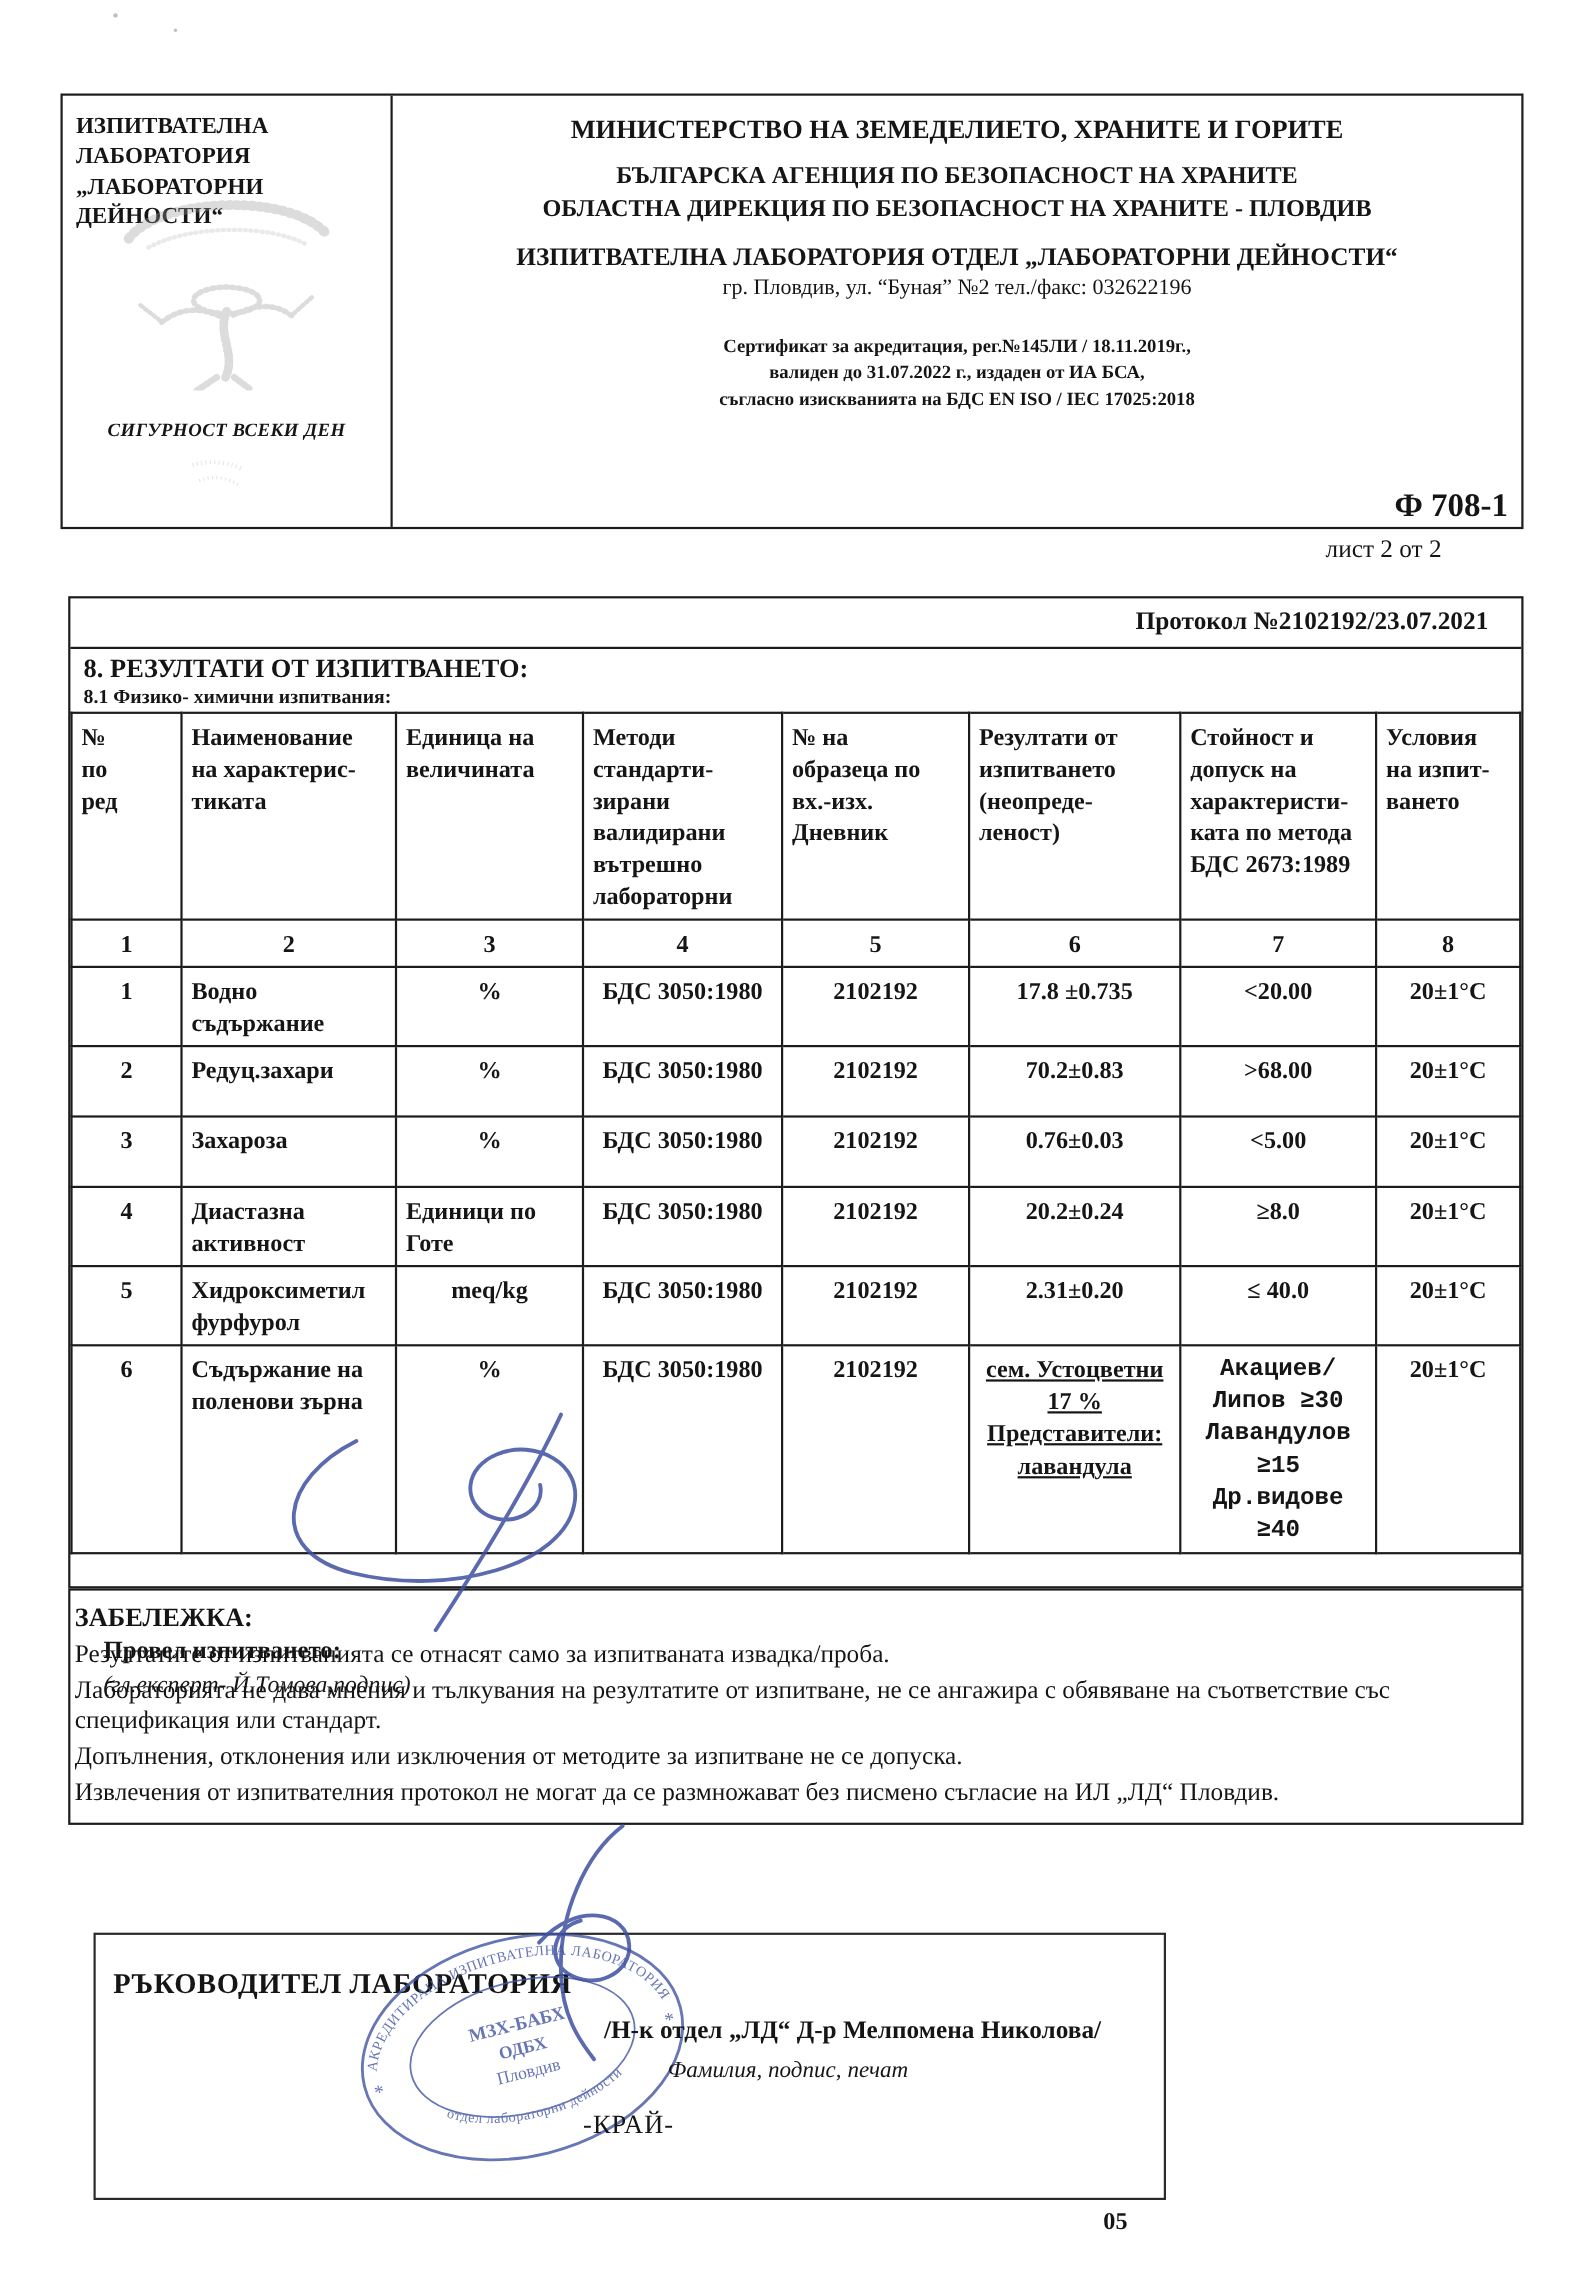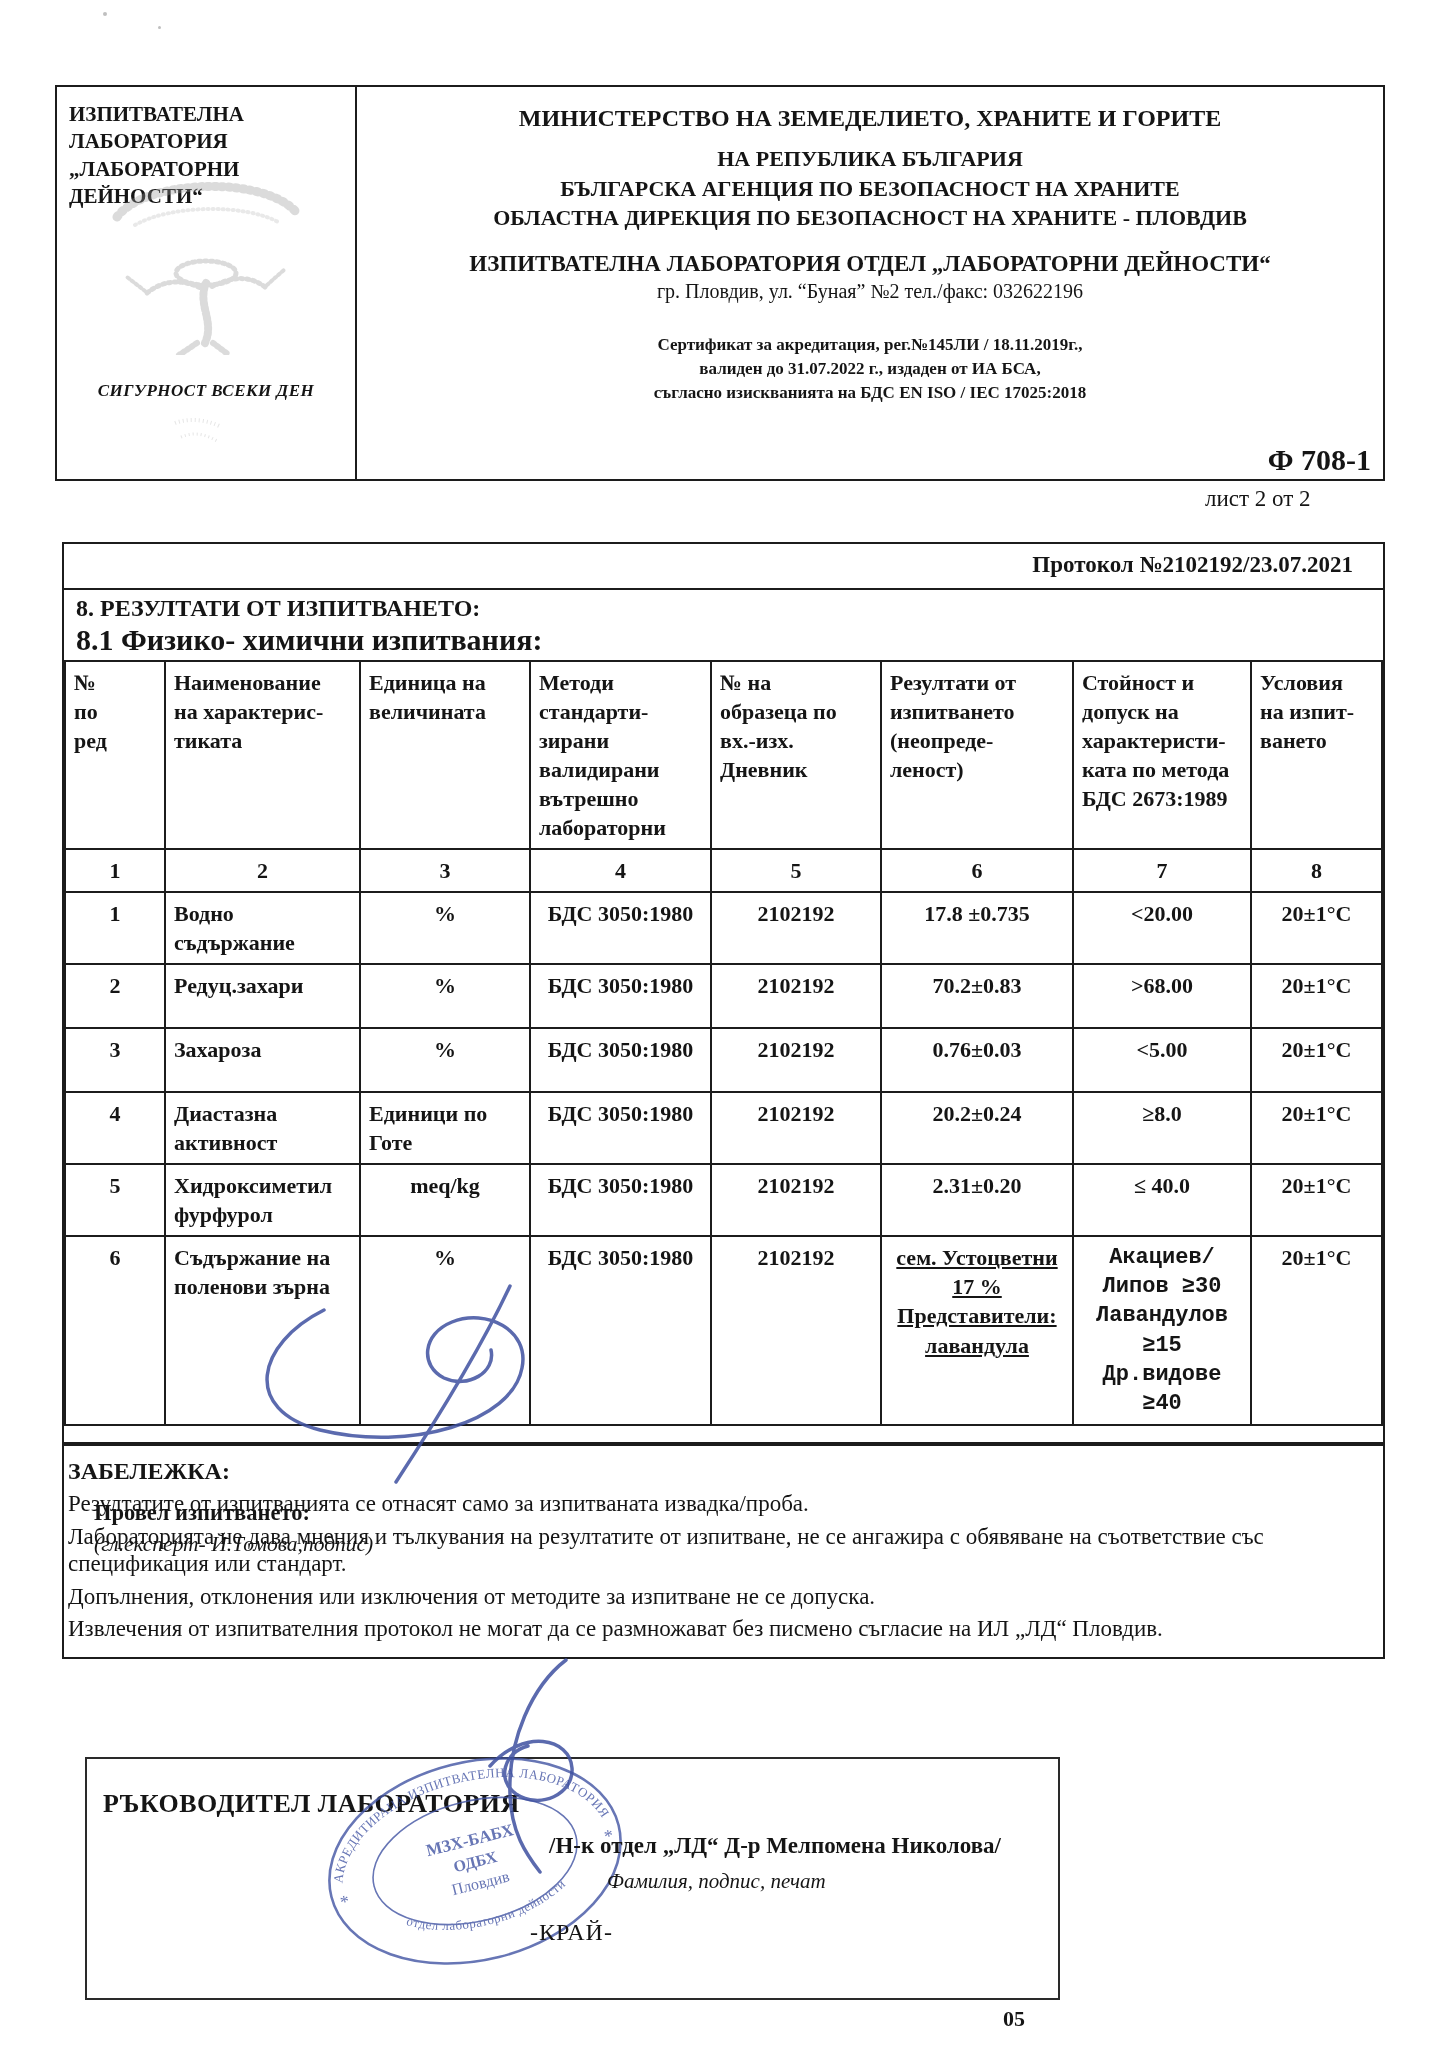--- a/index.html
+++ b/index.html
@@ -47,21 +47,21 @@
     left:62px; top:542px; width:1323px; height:902px;
     border:2px solid #1c1c1c;
   }
   .protocol-row {
     height:46px; border-bottom:2px solid #1c1c1c;
     text-align:right; padding-right:30px;
     font-weight:bold; font-size:23px; line-height:42px;
   }
   .section-head { padding:5px 0 3px 12px; }
   .sec1 { font-size:24px; font-weight:bold; }
-  .sec2 { font-size:30px; font-weight:bold; margin-top:1px; }
+  .sec2 { font-size:18px; font-weight:bold; margin-top:1px; }
 
   table.grid { width:100%; border-collapse:collapse; table-layout:fixed; }
   table.grid td {
     border:2px solid #1c1c1c;
     vertical-align:top;
     font-weight:bold;
     font-size:22px;
     line-height:1.32;
     padding:6px 8px;
     overflow:hidden;
@@ -134,21 +134,20 @@
       <div class="lab-motto">СИГУРНОСТ ВСЕКИ ДЕН</div>
       <svg class="lab-smudge" width="60" height="34" viewBox="0 0 60 34">
         <g fill="none" stroke="#9a9a9a" stroke-dasharray="1 3">
           <path d="M 8,8 C 24,2 44,6 54,12" stroke-width="4"></path>
           <path d="M 14,22 C 28,16 40,20 50,26" stroke-width="3"></path>
         </g>
       </svg>
     </div>
     <div class="ministry-cell">
       <div class="m1">МИНИСТЕРСТВО НА ЗЕМЕДЕЛИЕТО, ХРАНИТЕ И ГОРИТЕ</div>
-      <div class="m2">НА РЕПУБЛИКА БЪЛГАРИЯ</div>
       <div class="m2">БЪЛГАРСКА АГЕНЦИЯ ПО БЕЗОПАСНОСТ НА ХРАНИТЕ</div>
       <div class="m2">ОБЛАСТНА ДИРЕКЦИЯ ПО БЕЗОПАСНОСТ НА ХРАНИТЕ - ПЛОВДИВ</div>
       <div class="dept">ИЗПИТВАТЕЛНА ЛАБОРАТОРИЯ ОТДЕЛ „ЛАБОРАТОРНИ ДЕЙНОСТИ“</div>
       <div class="addr">гр. Пловдив, ул. “Буная” №2 тел./факс: 032622196</div>
       <div class="accr">
         <div>Сертификат за акредитация, рег.№145ЛИ / 18.11.2019г.,</div>
         <div>валиден до 31.07.2022 г., издаден от ИА БСА,</div>
         <div>съгласно изискванията на БДС EN ISO / IEC 17025:2018</div>
       </div>
       <div class="form-code">Ф 708-1</div>

